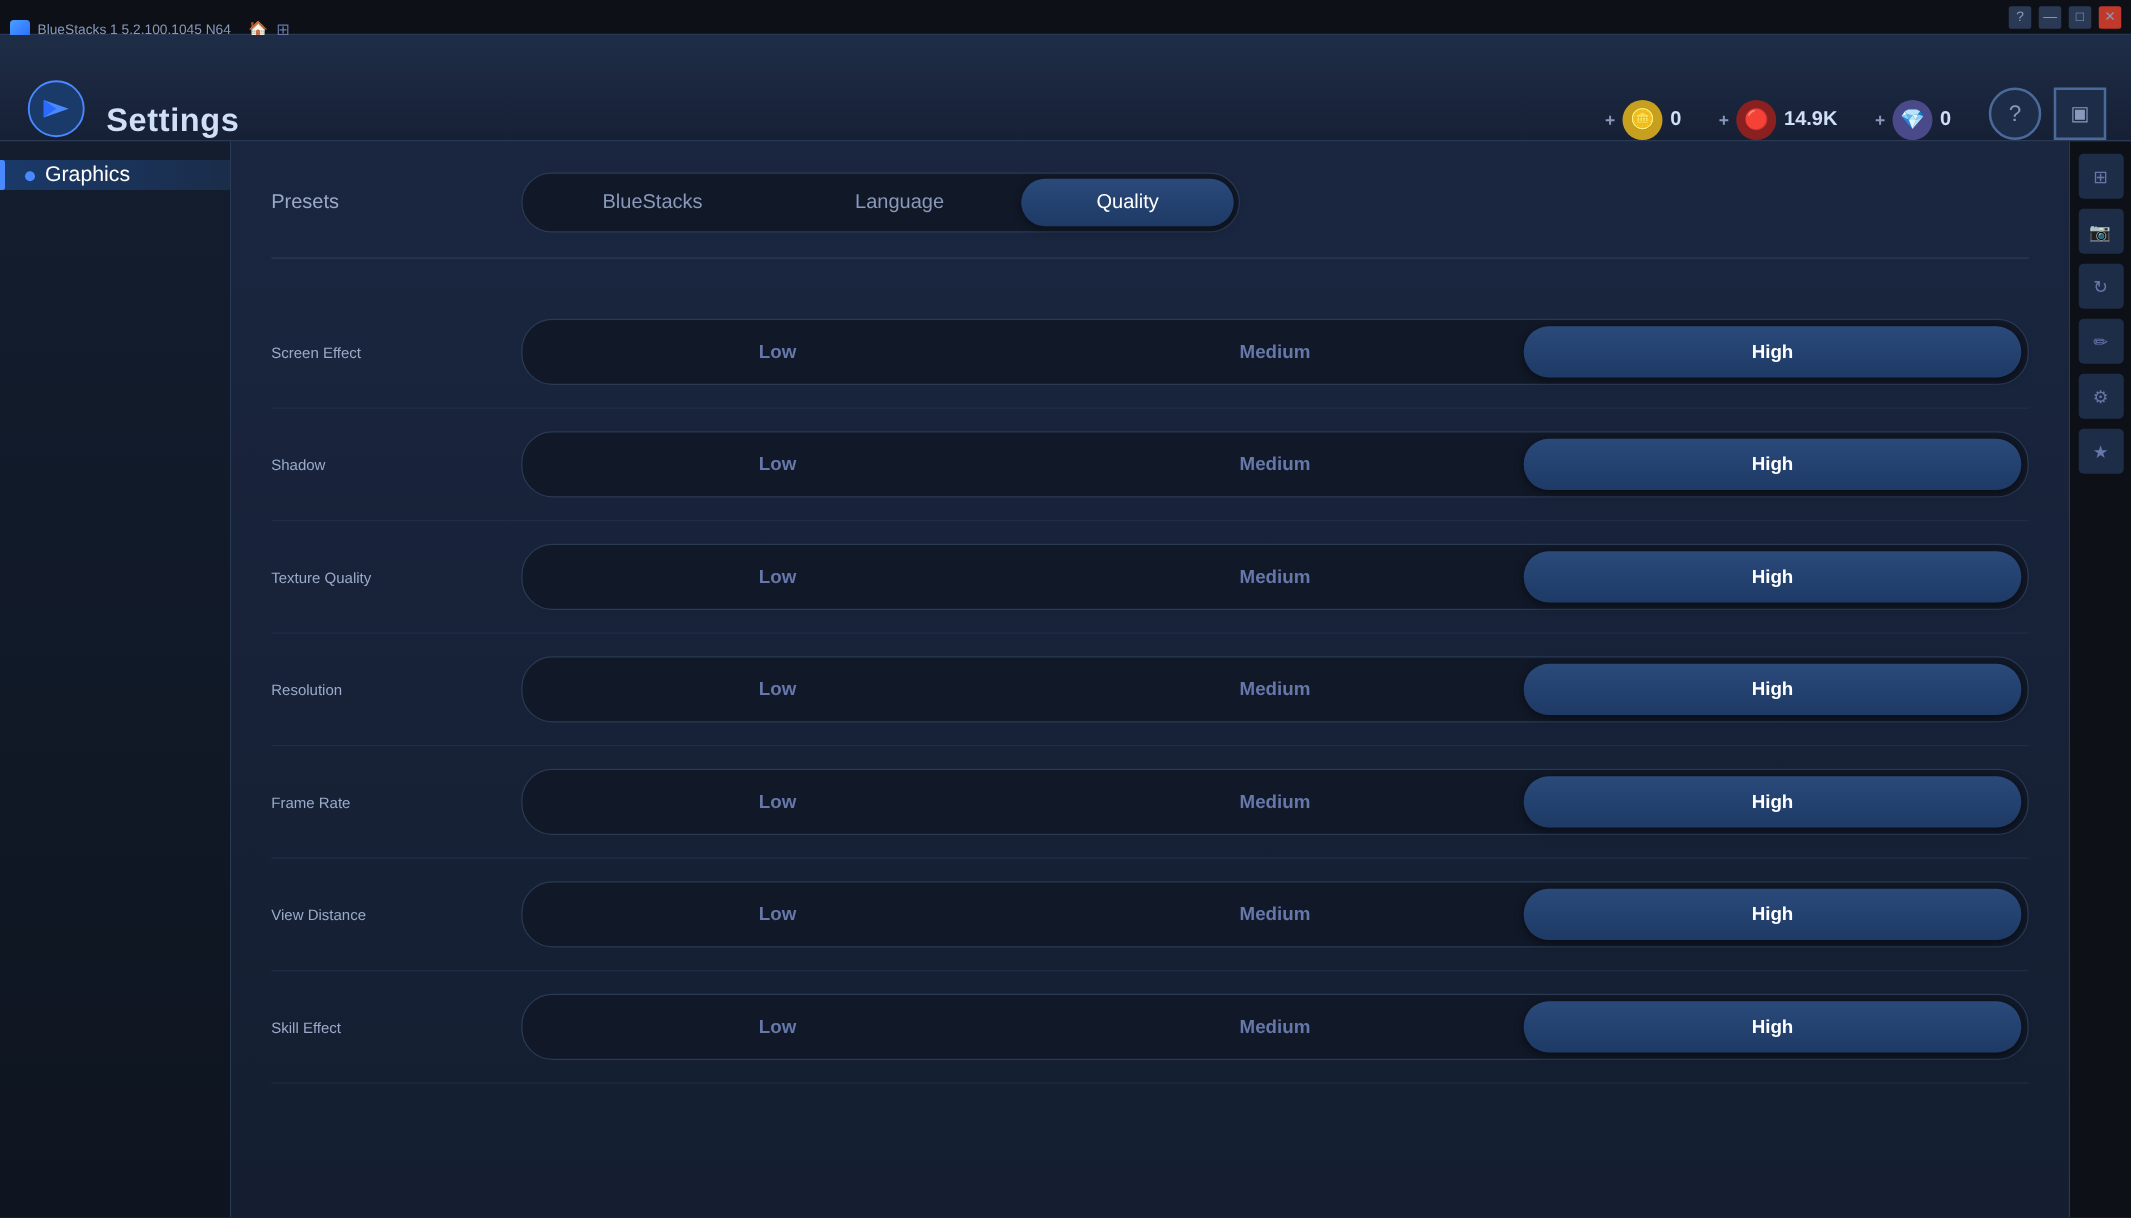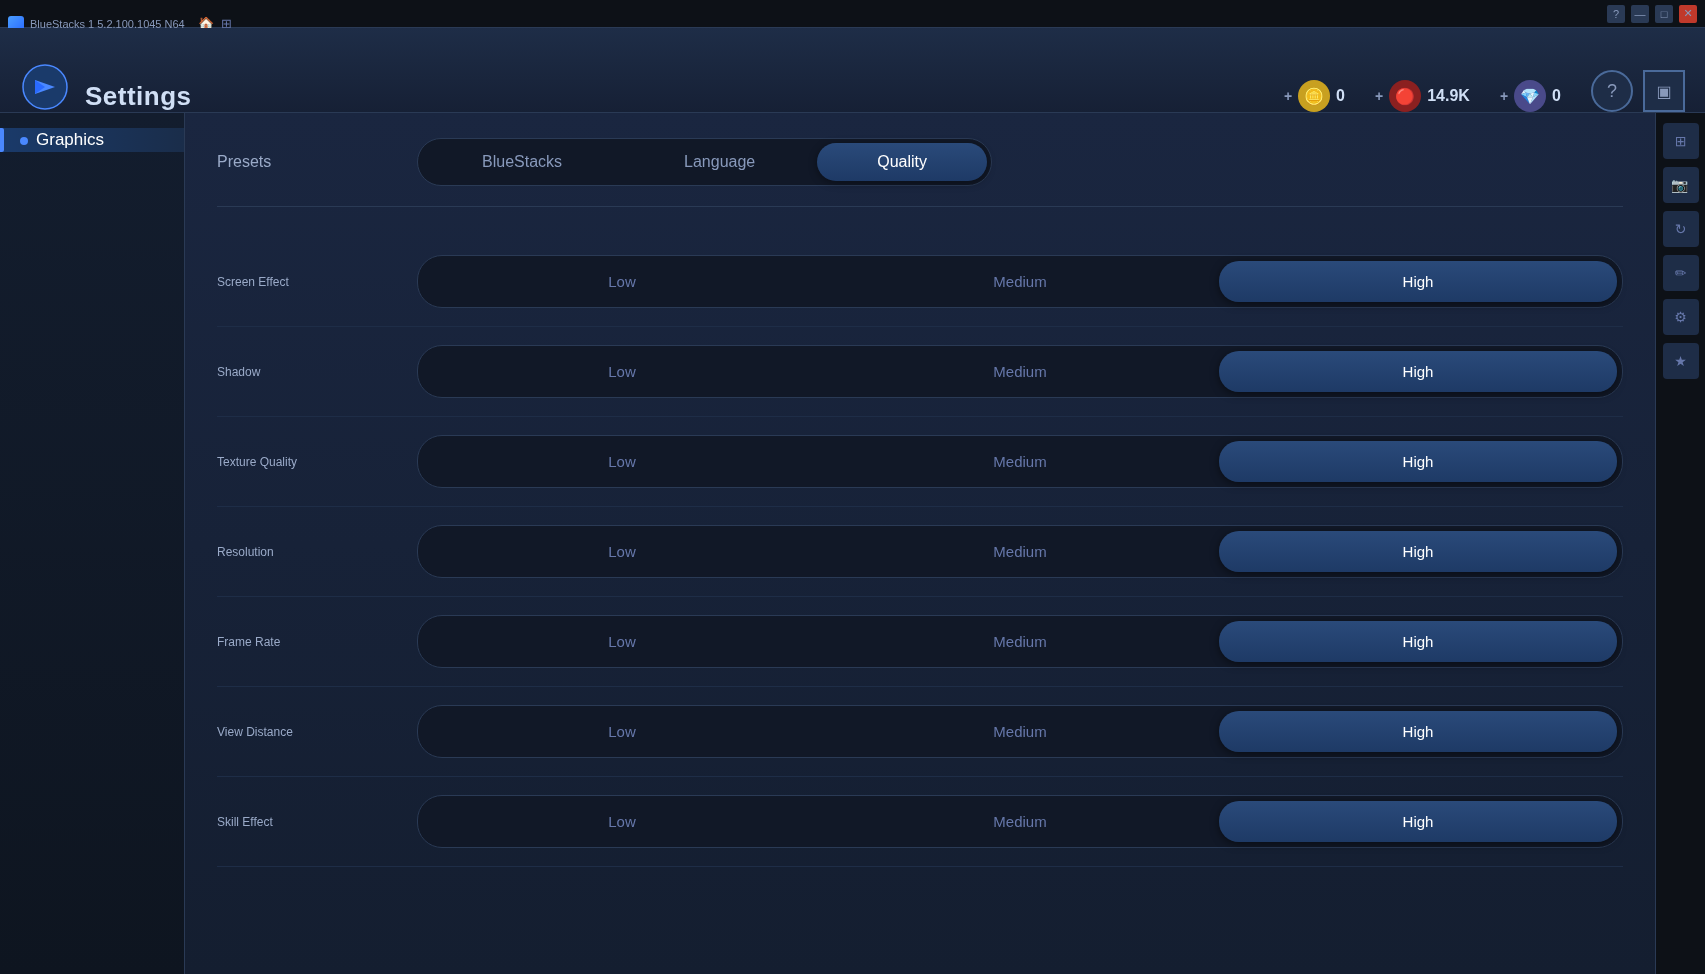--- a/index.html
+++ b/index.html
@@ -273,21 +273,21 @@
       padding: 5px;
       border: 1px solid #2a3a55;
       flex: 1;
     }
     .setting-btn {
       flex: 1;
       padding: 12px 20px;
       border-radius: 20px;
       border: none;
       font-size: 15px;
-      font-weight: 400;
+      font-weight: 700;
       cursor: pointer;
       background: transparent;
       color: #6677aa;
       text-align: center;
     }
     .setting-btn.active {
       background: linear-gradient(180deg, #2a4a7a 0%, #1e3a66 100%);
       color: #ffffff;
       box-shadow: 0 2px 8px rgba(0,0,0,0.5);
     }

